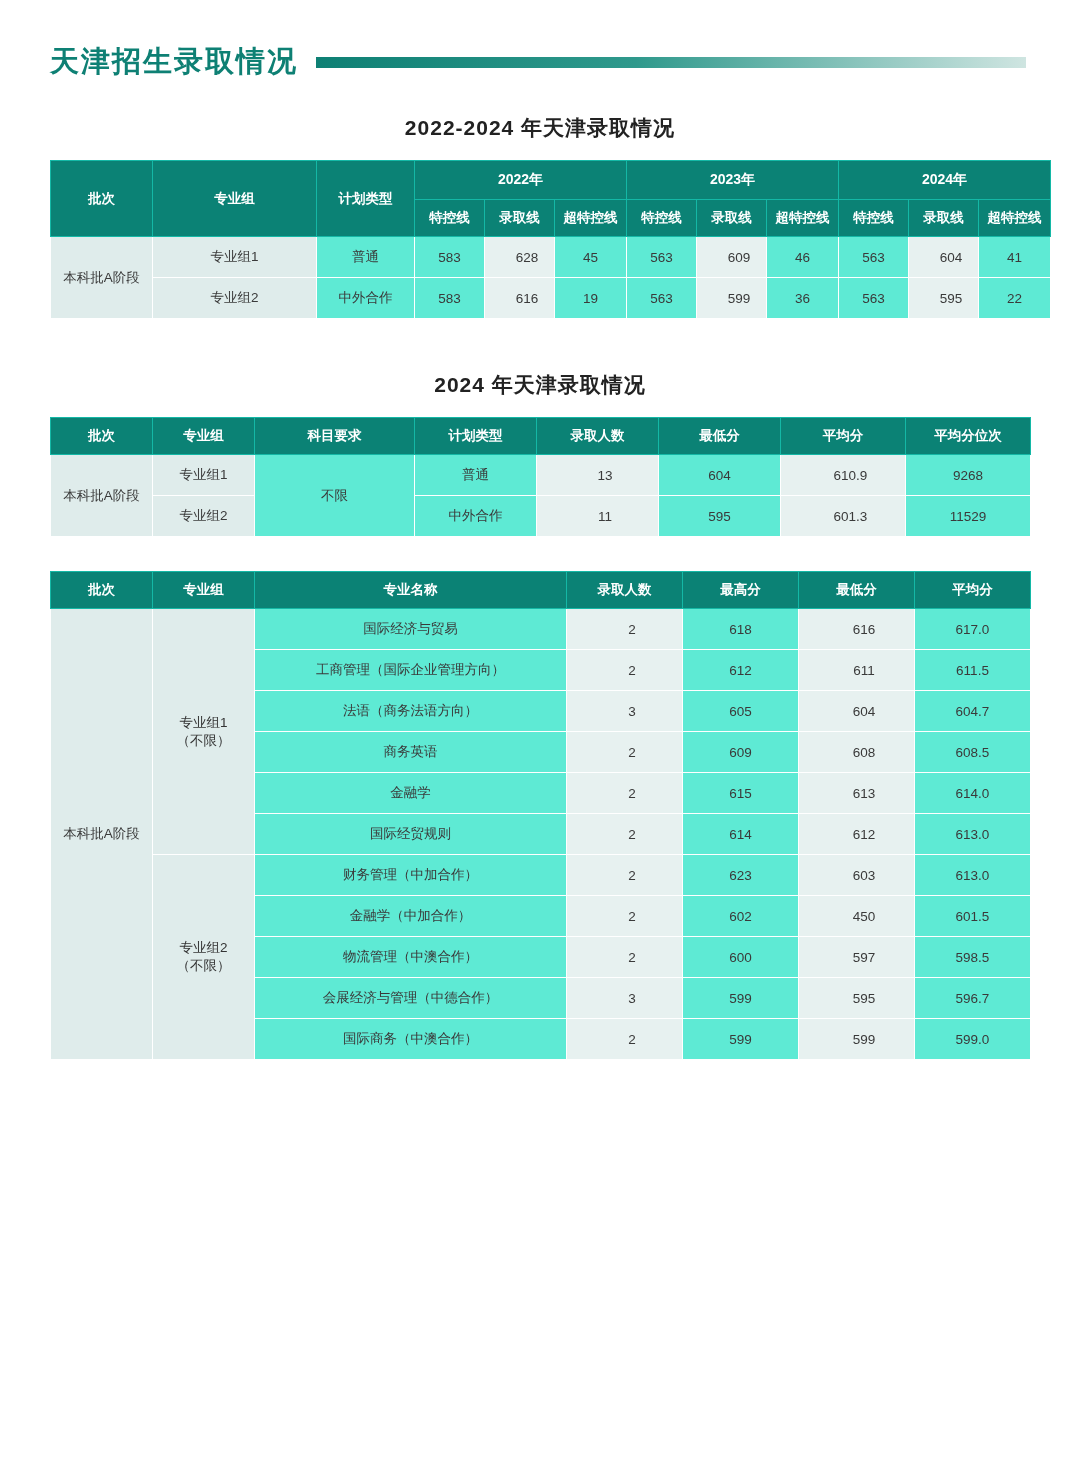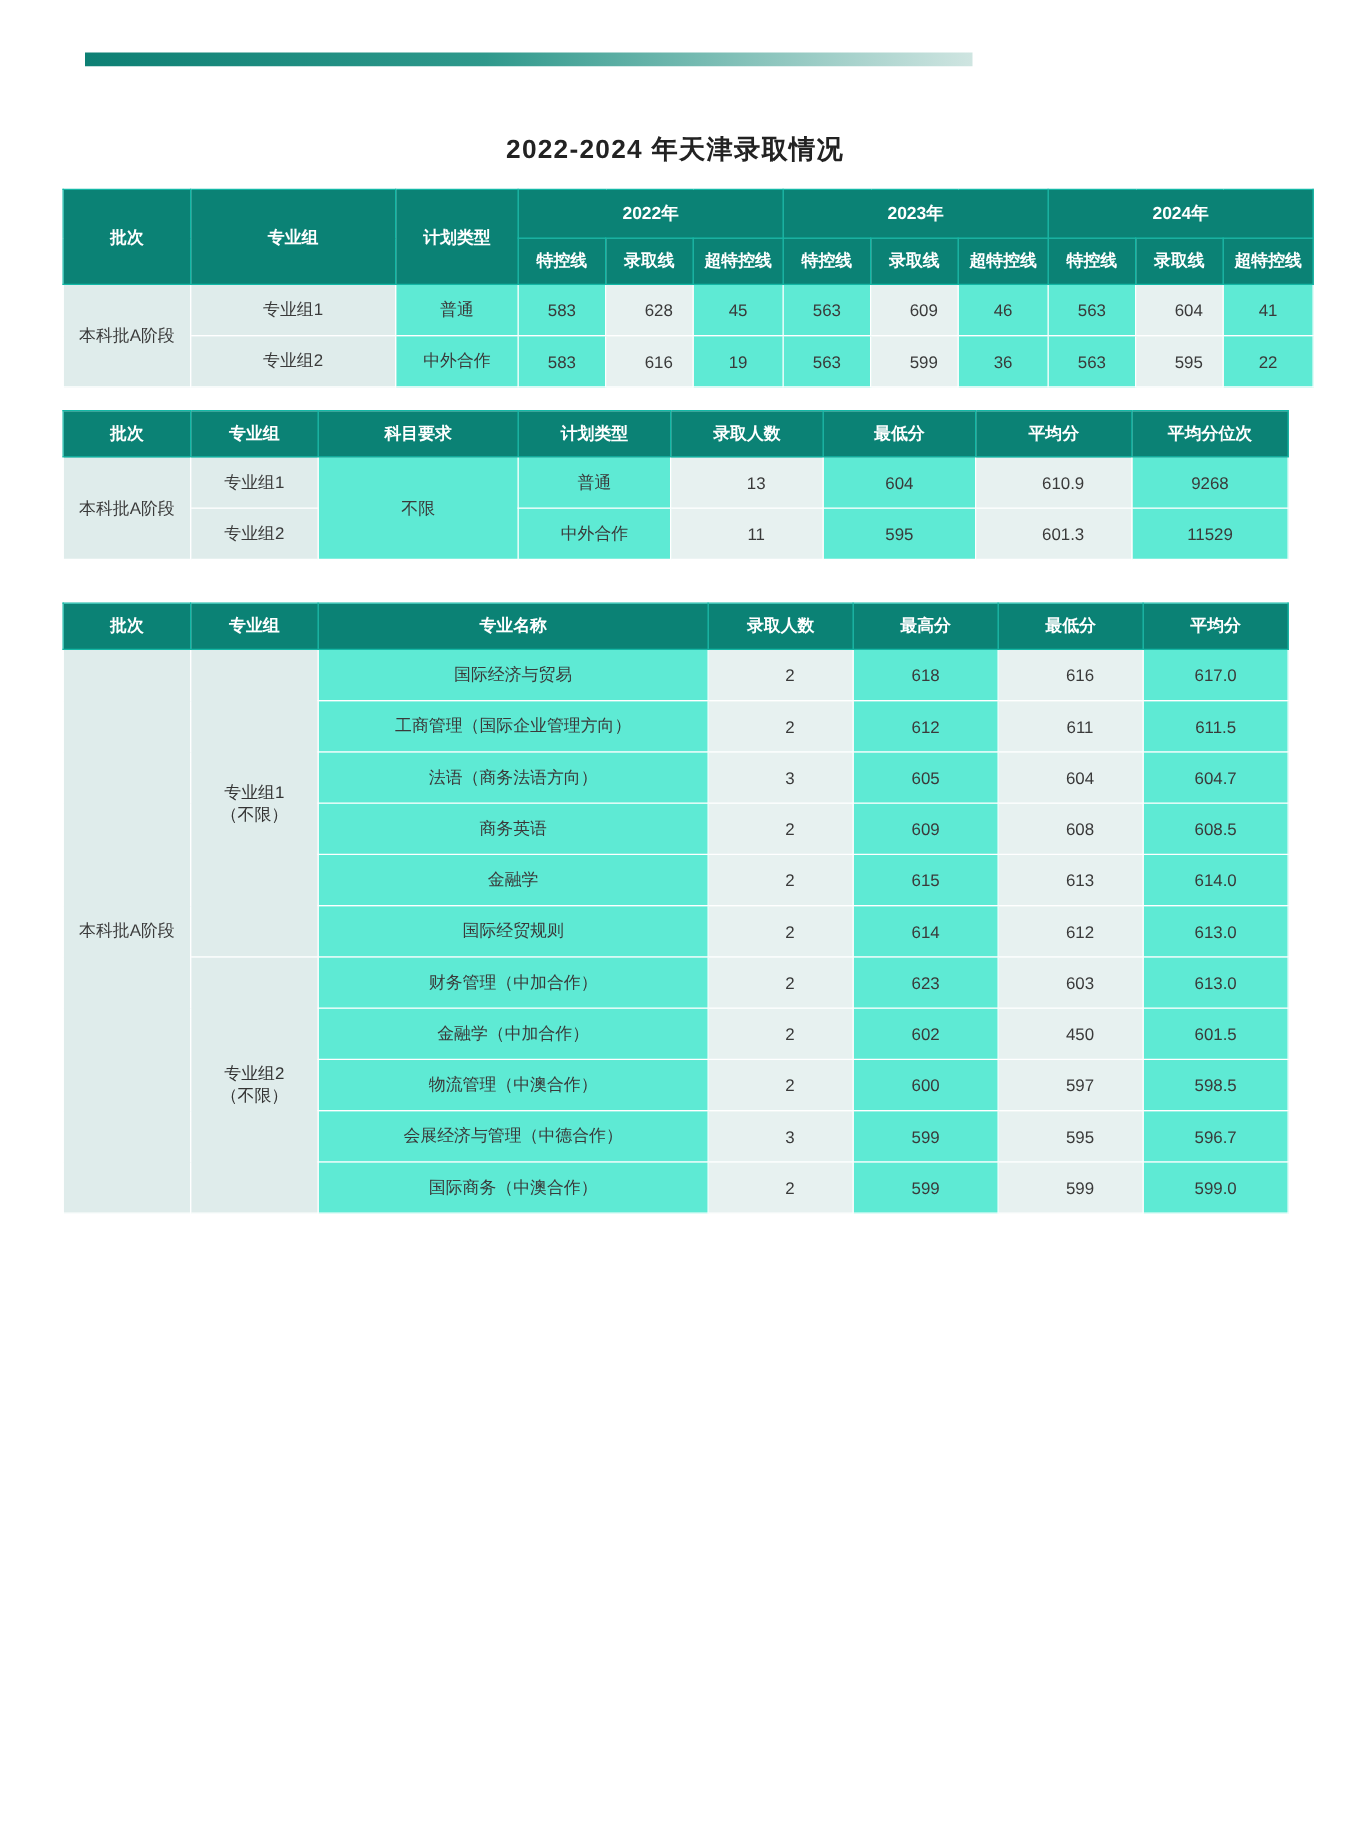--- a/index.html
+++ b/index.html
@@ -43,21 +43,21 @@
   }
 
   
   .section-title {
     text-align: center;
     font-size: 21px;
     font-weight: bold;
     color: #222222;
     letter-spacing: 1px;
   }
-  #sec1-title { margin-top: 52px; }
+  #sec1-title { margin-top: 32px; }
   #sec2-title { margin-top: 52px; }
 
   
   table {
     border-collapse: collapse;
     table-layout: fixed;
     font-size: 13px;
   }
   .tbl-wrap {
     padding: 0 50px;
@@ -96,20 +96,21 @@
 
   
   td.vlabel { background: #dfeceb; color: #333; font-size: 13.5px; }
 </style>
 </head>
 <body>
 
 <div class="page">
 
   <div class="page-header">
+    <div class="page-title">天津招生录取情况</div>
     <div class="title-rule"></div>
   </div>
 
   <div class="section-title" id="sec1-title">2022-2024 年天津录取情况</div>
 
   <div class="tbl-wrap">
     <table class="t1 outer" id="table1">
       <colgroup>
         <col style="width:102px">
         <col style="width:164px">
@@ -170,20 +171,21 @@
           <td class="band-c">599</td>
           <td class="band-b">36</td>
           <td class="band-b">563</td>
           <td class="band-c">595</td>
           <td class="band-b">22</td>
         </tr>
       </tbody>
     </table>
   </div>
 
+  <div class="section-title" id="sec2-title">2024 年天津录取情况</div>
 
   <div class="tbl-wrap">
     <table class="outer" id="table2">
       <colgroup>
         <col style="width:102px">
         <col style="width:102px">
         <col style="width:160px">
         <col style="width:122px">
         <col style="width:122px">
         <col style="width:122px">

